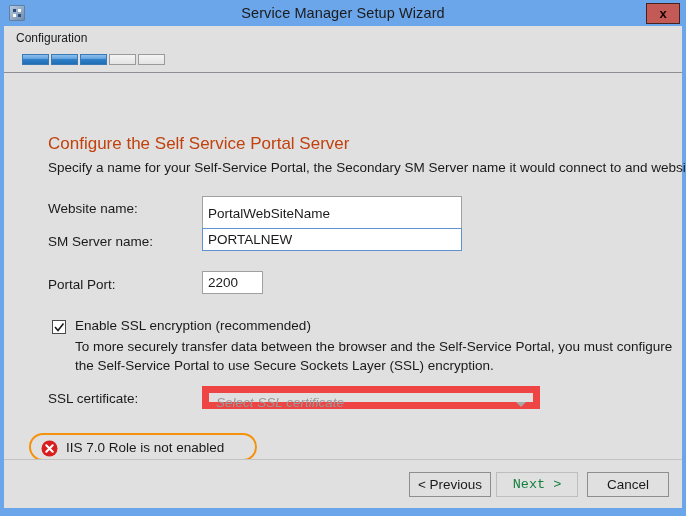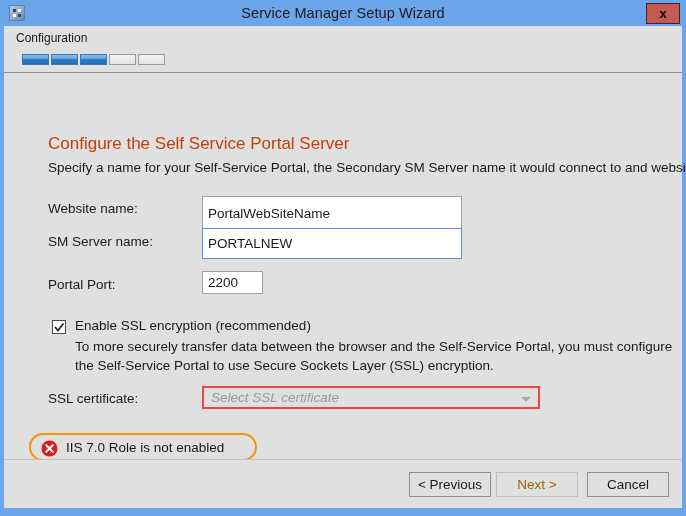--- a/index.html
+++ b/index.html
@@ -161,21 +161,21 @@
   }
   .text-input.focused {
     border: 1px solid #5c93d0;
   }
 
   
   .lbl-website { left: 44px; top: 128px; }
   .in-website  { left: 198px; top: 123px; width: 260px; height: 35px; }
 
   .lbl-smserver { left: 44px; top: 161px; }
-  .in-smserver  { left: 198px; top: 155px; width: 260px; height: 31px; }
+  .in-smserver  { left: 198px; top: 155px; width: 260px; height: 23px; }
 
   .lbl-port { left: 44px; top: 204px; }
   .in-port  { left: 198px; top: 198px; width: 61px; height: 23px; }
 
   
   .checkbox-row {
     position: absolute;
     left: 44px; top: 245px;
   }
   .checkbox {
@@ -205,21 +205,21 @@
   }
 
   
   .lbl-sslcert { left: 44px; top: 318px; }
   .combo {
     position: absolute;
     left: 198px; top: 313px;
     width: 338px; height: 23px;
     box-sizing: border-box;
     background: #e0e0e0;
-    border: 2px solid #ef4444;
+    border: 7px solid #ef4444;
     cursor: default;
   }
   .combo-text {
     position: absolute;
     left: 7px; top: 2px;
     font-size: 13.5px;
     font-style: italic;
     color: #9a9a9a;
   }
   .combo-arrow {
@@ -271,23 +271,24 @@
     box-sizing: border-box;
     background: #e0e0e0;
     border: 1px solid #8e8e8e;
     font-family: "Liberation Sans", sans-serif;
     font-size: 13.5px;
     color: #1a1a1a;
     cursor: pointer;
     padding: 0;
   }
   .btn.disabled {
-    color: #a16207;
+    color: #15803d;
     border-color: #bdbdbd;
     cursor: default;
+    font-family: Liberation Mono, monospace;
   }
   .btn-previous { left: 405px; width: 82px; }
   .btn-next     { left: 492px; width: 82px; }
   .btn-cancel   { left: 583px; width: 82px; text-align: center; }
 </style>
 </head>
 <body>
 
 <div class="window">
 

